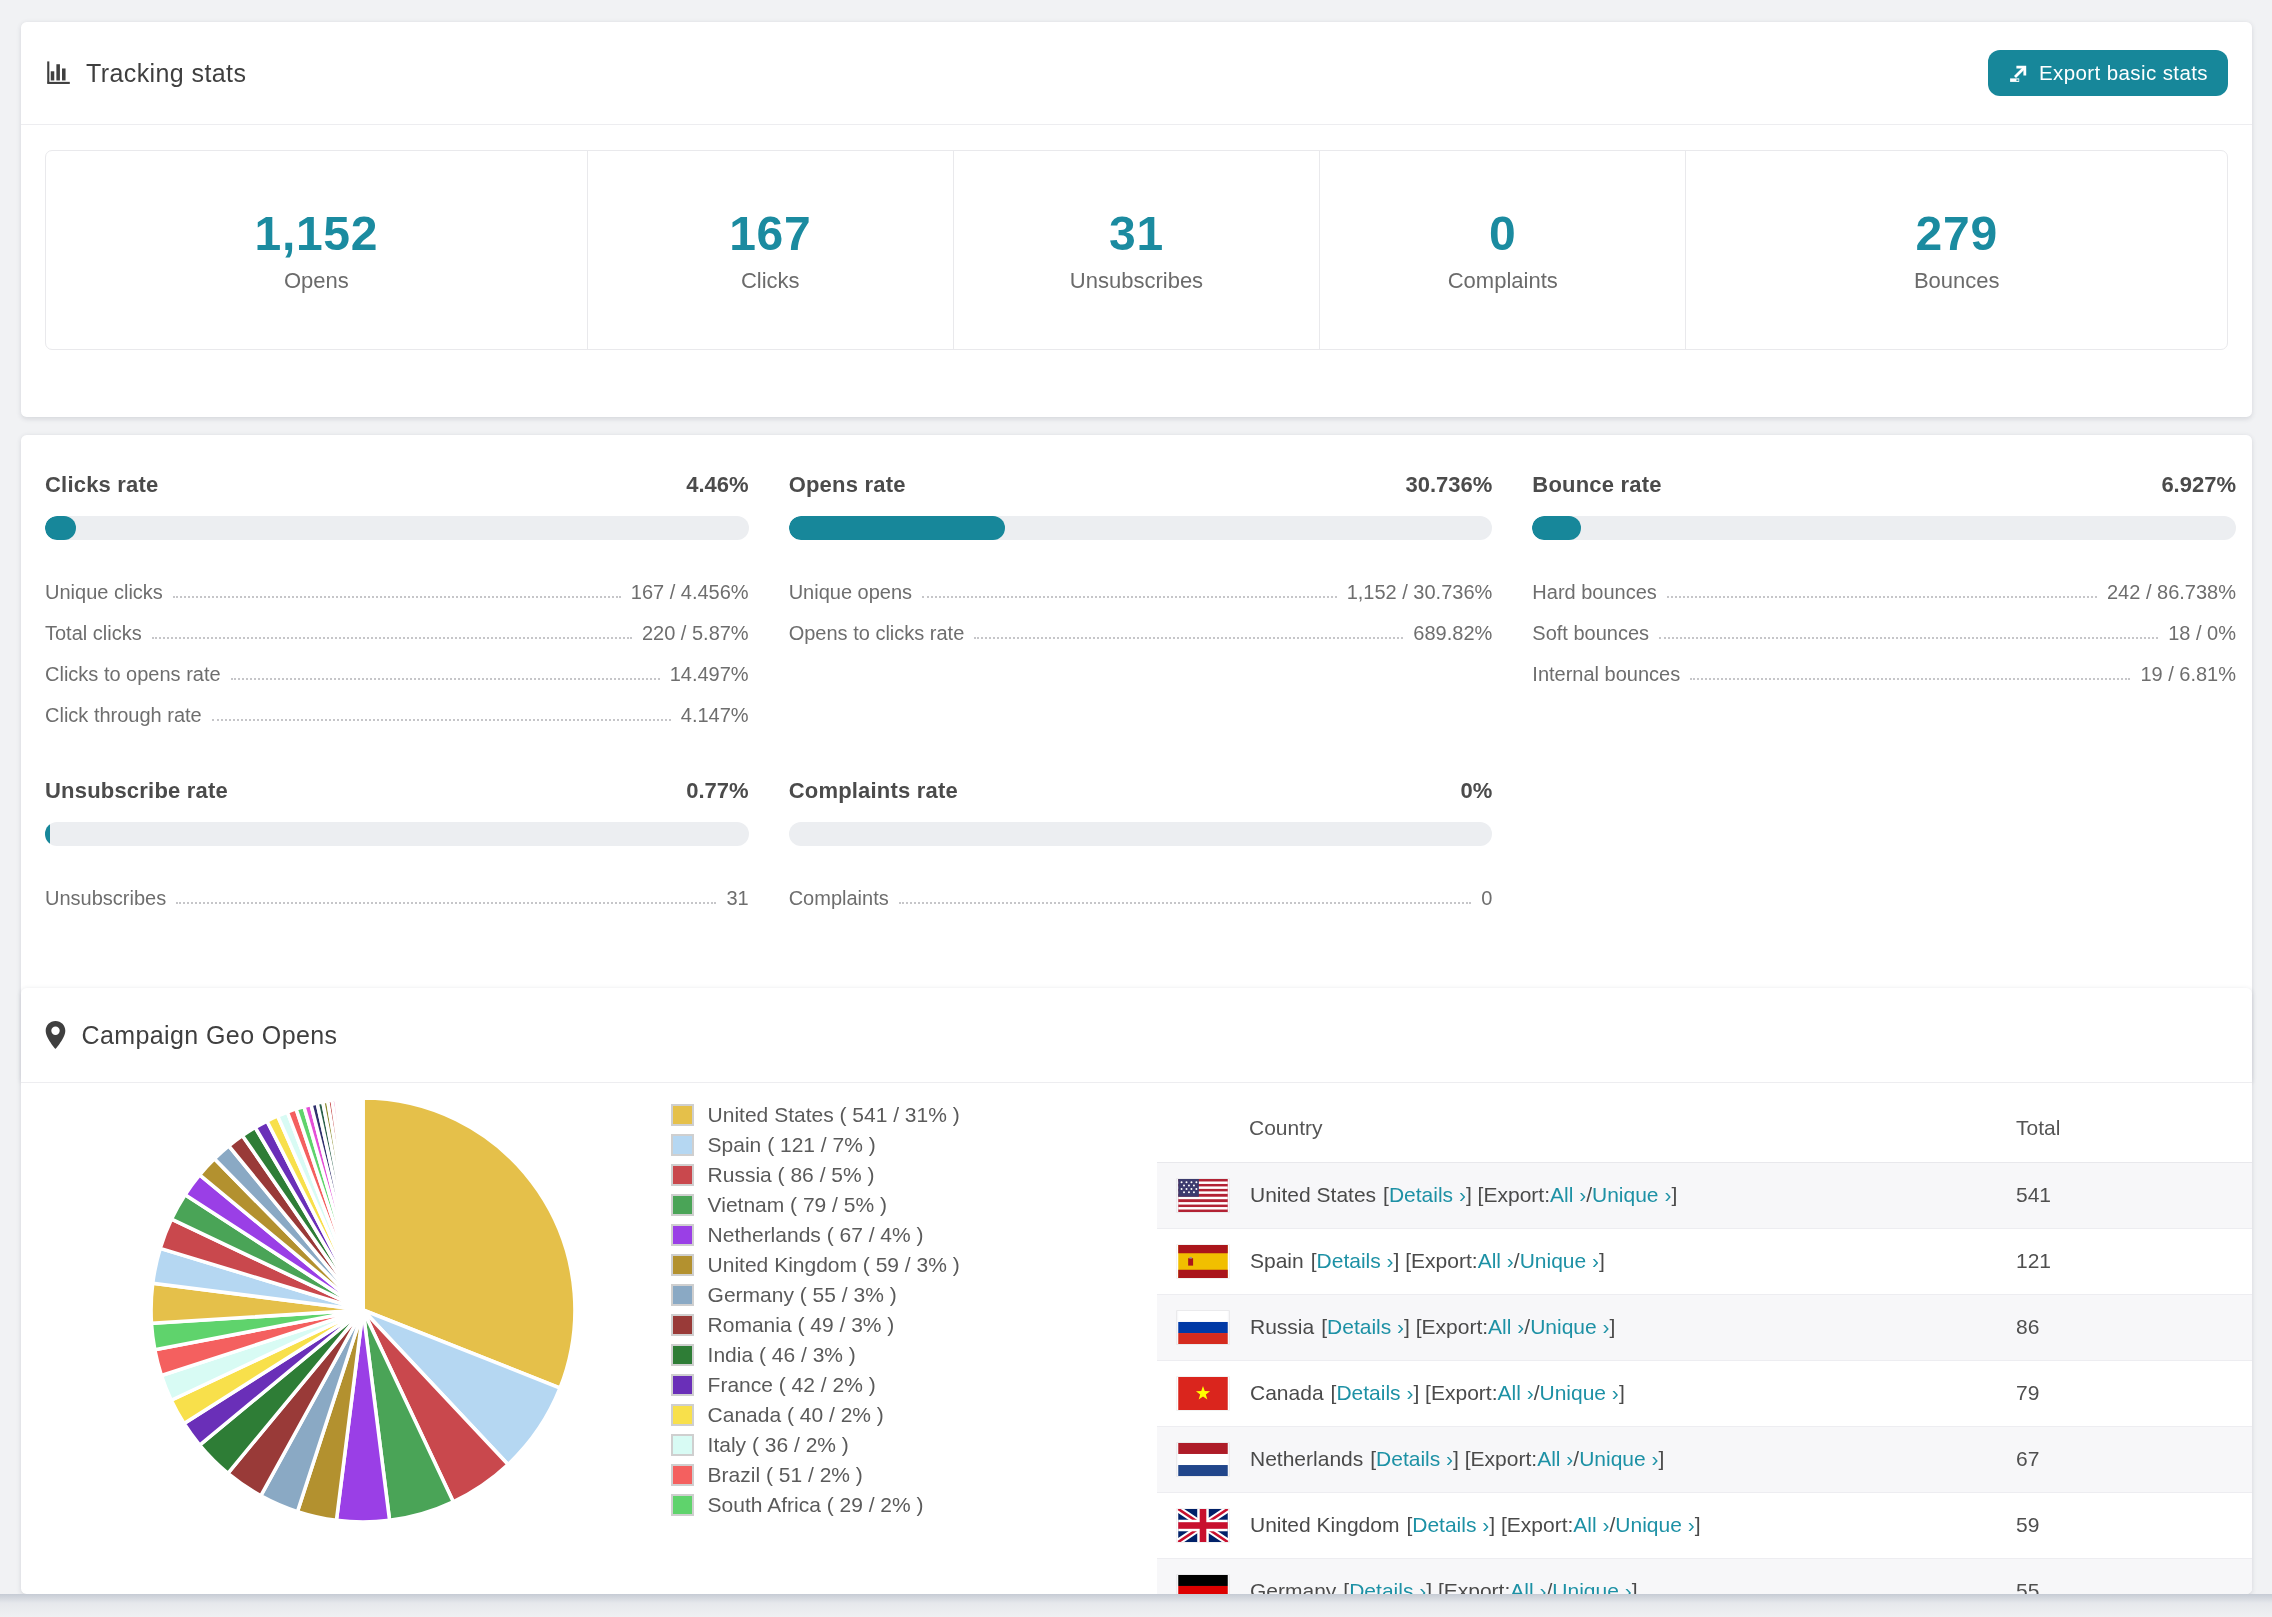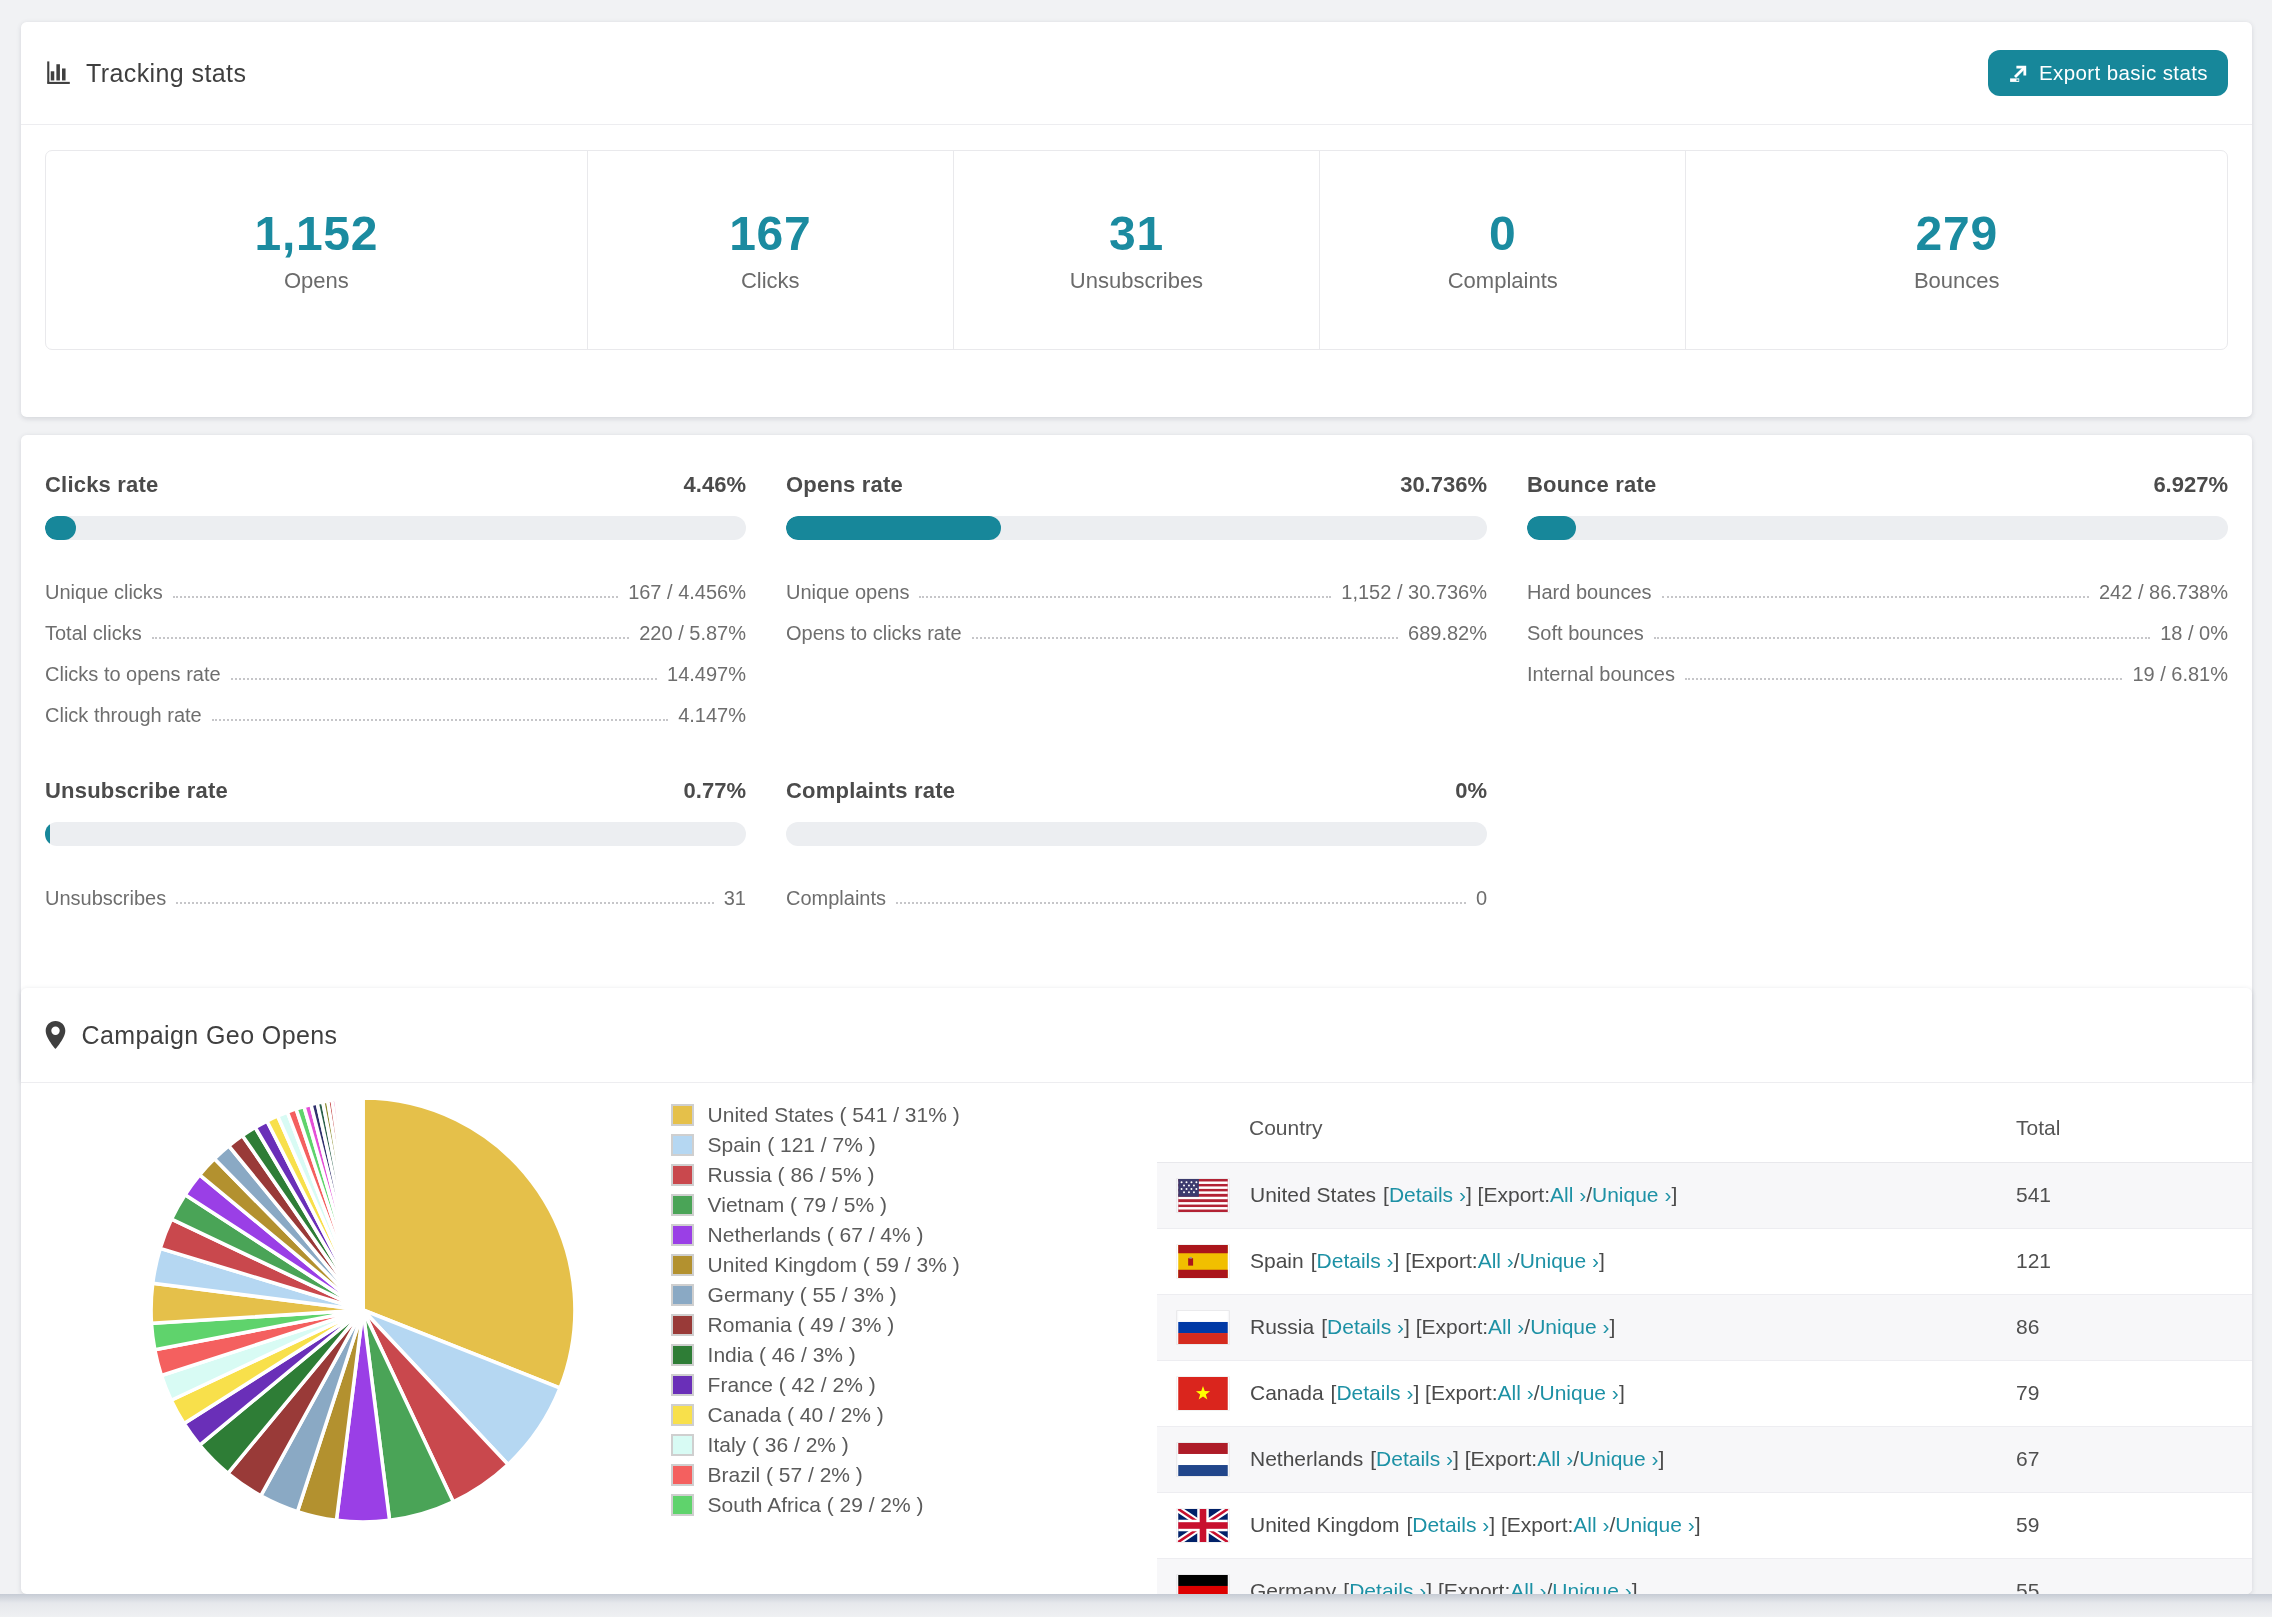--- a/index.html
+++ b/index.html
@@ -43,21 +43,21 @@
     border-right:1.4px solid #e9e9ec;
   }
   .summary-cell:last-child{border-right:none;}
   .summary-value{font-size:48px;font-weight:700;color:#1b8ba0;letter-spacing:0.7px;}
   .summary-label{font-size:22px;color:#6b6b6b;margin-top:7px;}
   
   .card-rates{
     top:435px;height:647px;
     display:grid;grid-template-columns:repeat(3,1fr);
     column-gap:40px;row-gap:51px;
-    padding:37px 24px 0 24px;box-sizing:border-box;
+    padding:37px 16px 0 24px;box-sizing:border-box;
     align-content:start;
   }
   .rate-head{display:flex;justify-content:space-between;align-items:baseline;margin-bottom:18.4px;}
   .rate-title{font-size:22px;font-weight:700;color:#4b4b4b;letter-spacing:0.2px;}
   .rate-pct{font-size:22px;font-weight:700;color:#4b4b4b;}
   .rate-bar{height:24px;border-radius:12px;background:#eceef1;overflow:hidden;position:relative;}
   .rate-fill{position:absolute;left:0;top:0;bottom:0;border-radius:12px;background:var(--accent);}
   .rate-rows{margin-top:22.6px;}
   .rrow{display:flex;align-items:flex-end;height:41px;font-size:20px;color:#6e6e6e;}
   .rlabel{white-space:nowrap;}
@@ -368,21 +368,21 @@
           <li>
             <span class="swatch" style="background: rgb(248, 224, 75);"></span>
             <span>Canada ( 40 / 2% )</span>
           </li>
           <li>
             <span class="swatch" style="background: rgb(216, 251, 244);"></span>
             <span>Italy ( 36 / 2% )</span>
           </li>
           <li>
             <span class="swatch" style="background: rgb(244, 96, 95);"></span>
-            <span>Brazil ( 57 / 2% )</span>
+            <span>Brazil ( 51 / 2% )</span>
           </li>
           <li>
             <span class="swatch" style="background: rgb(95, 211, 108);"></span>
             <span>South Africa ( 29 / 2% )</span>
           </li>
         </ul>
       <div class="geo-table" id="geoTable">
           <div class="g-hrow">
             <div class="g-hcountry">Country</div>
             <div class="g-htotal">Total</div>

